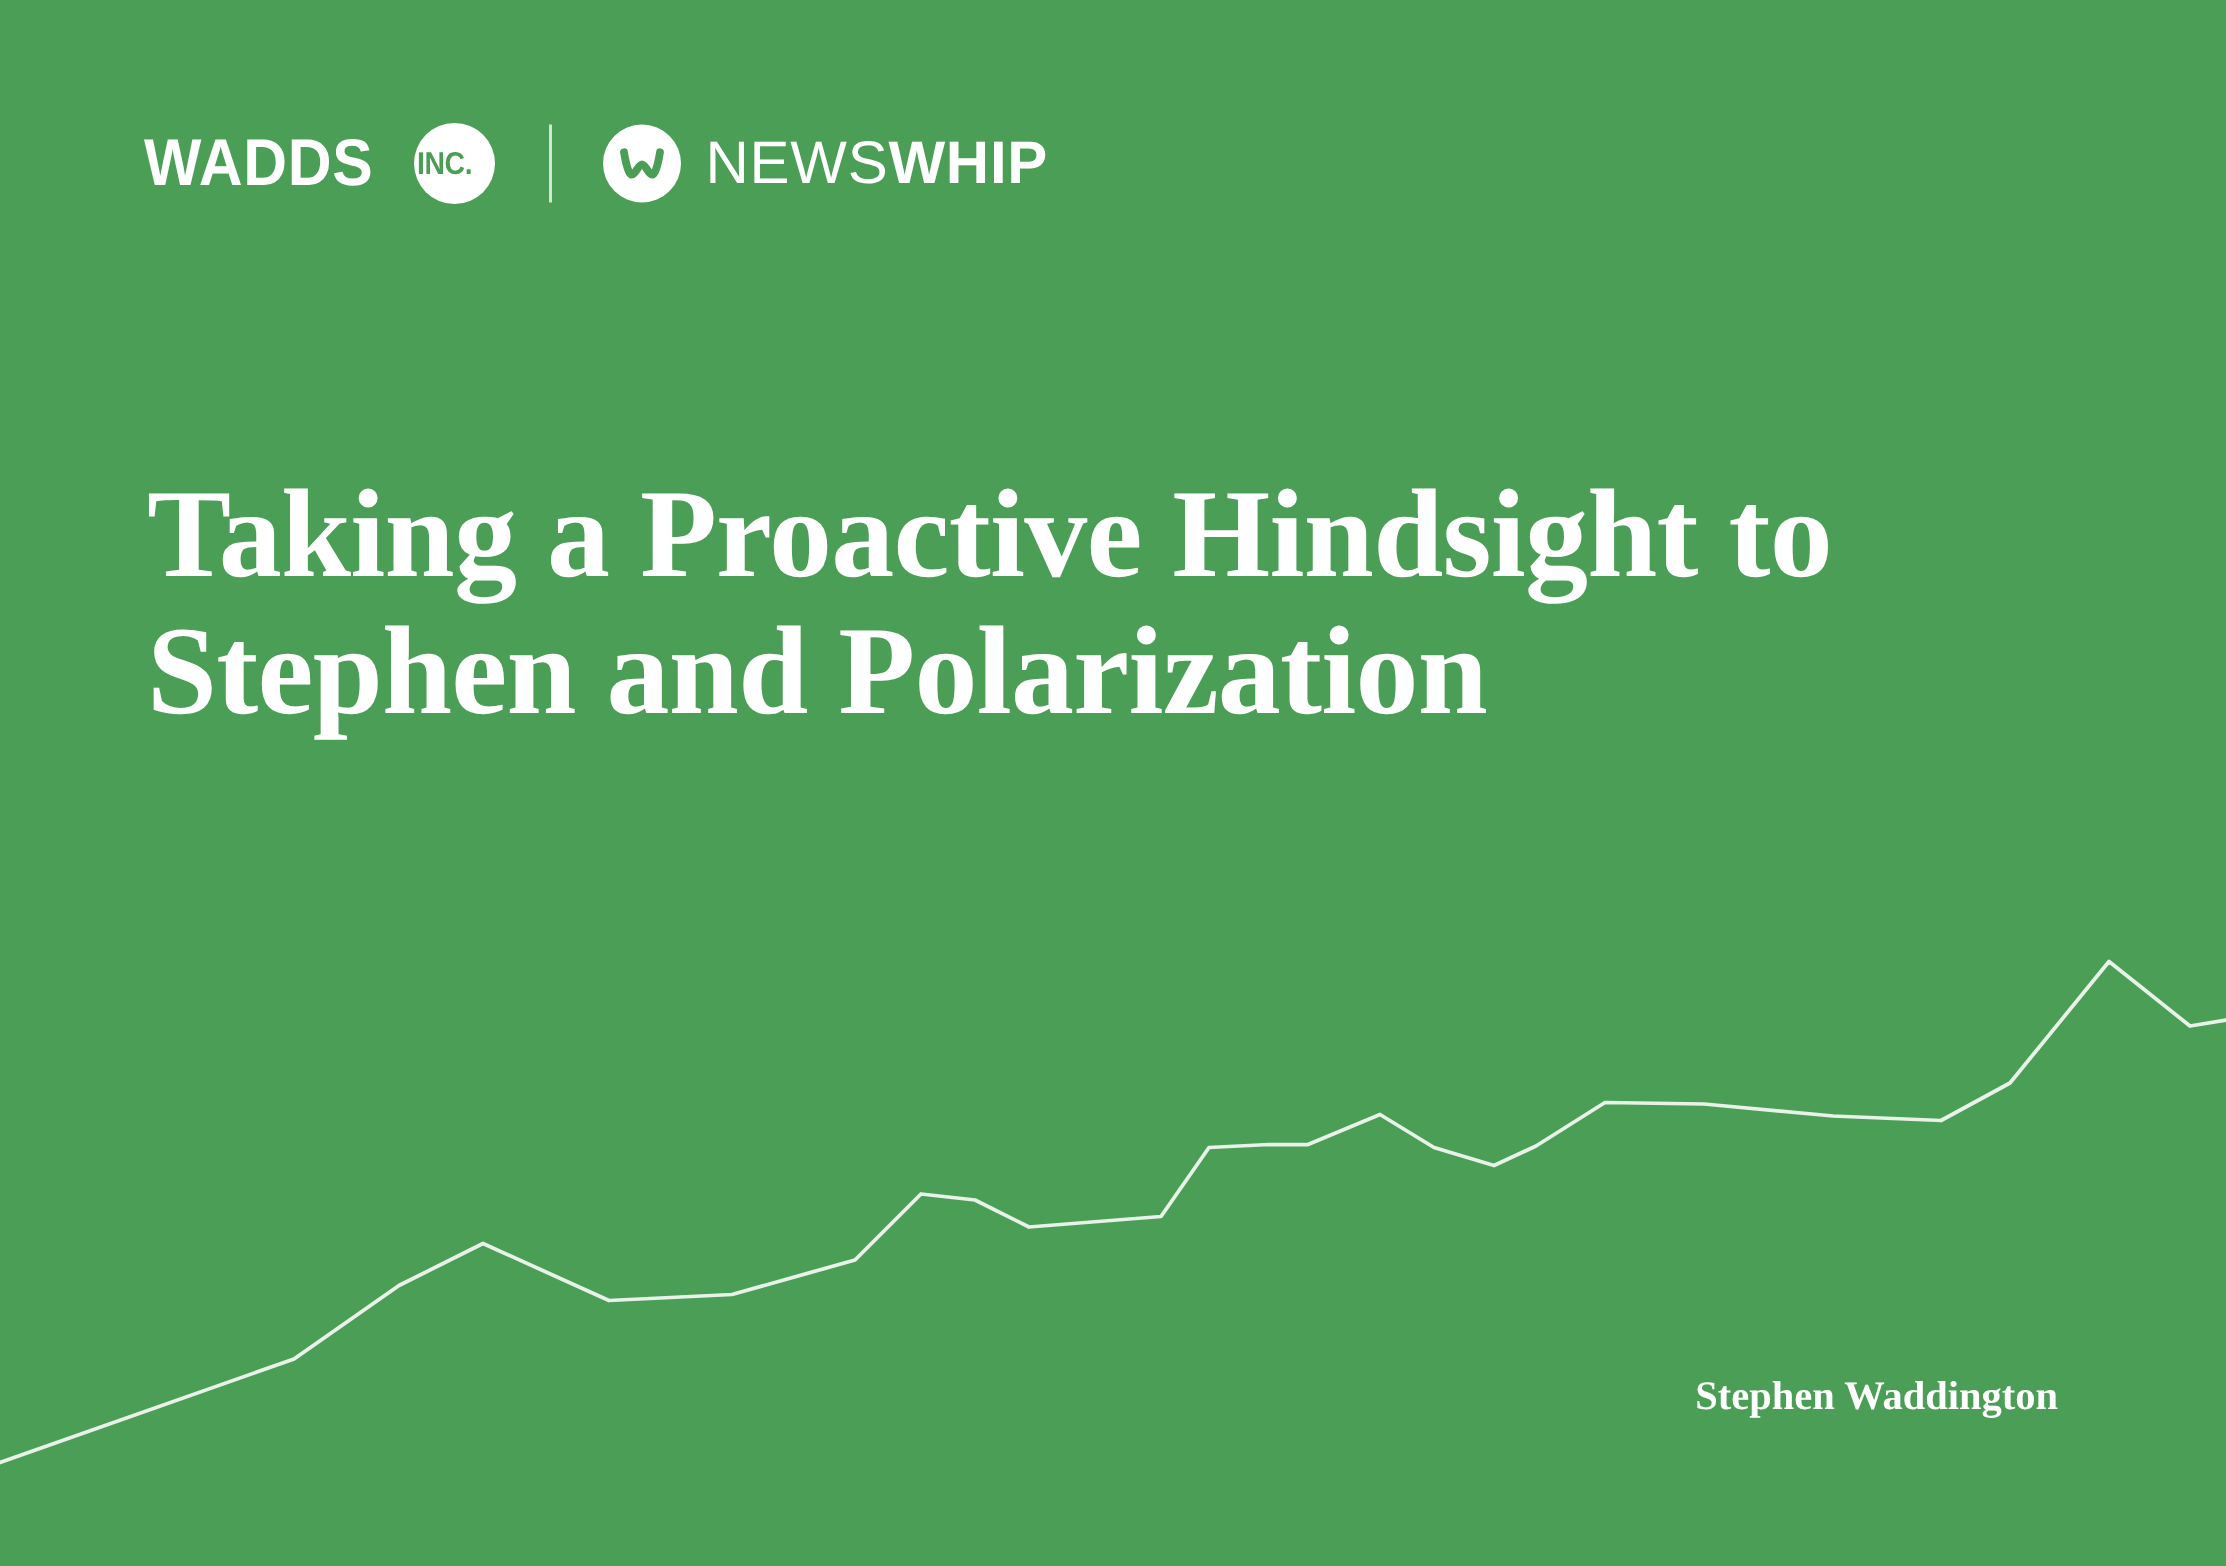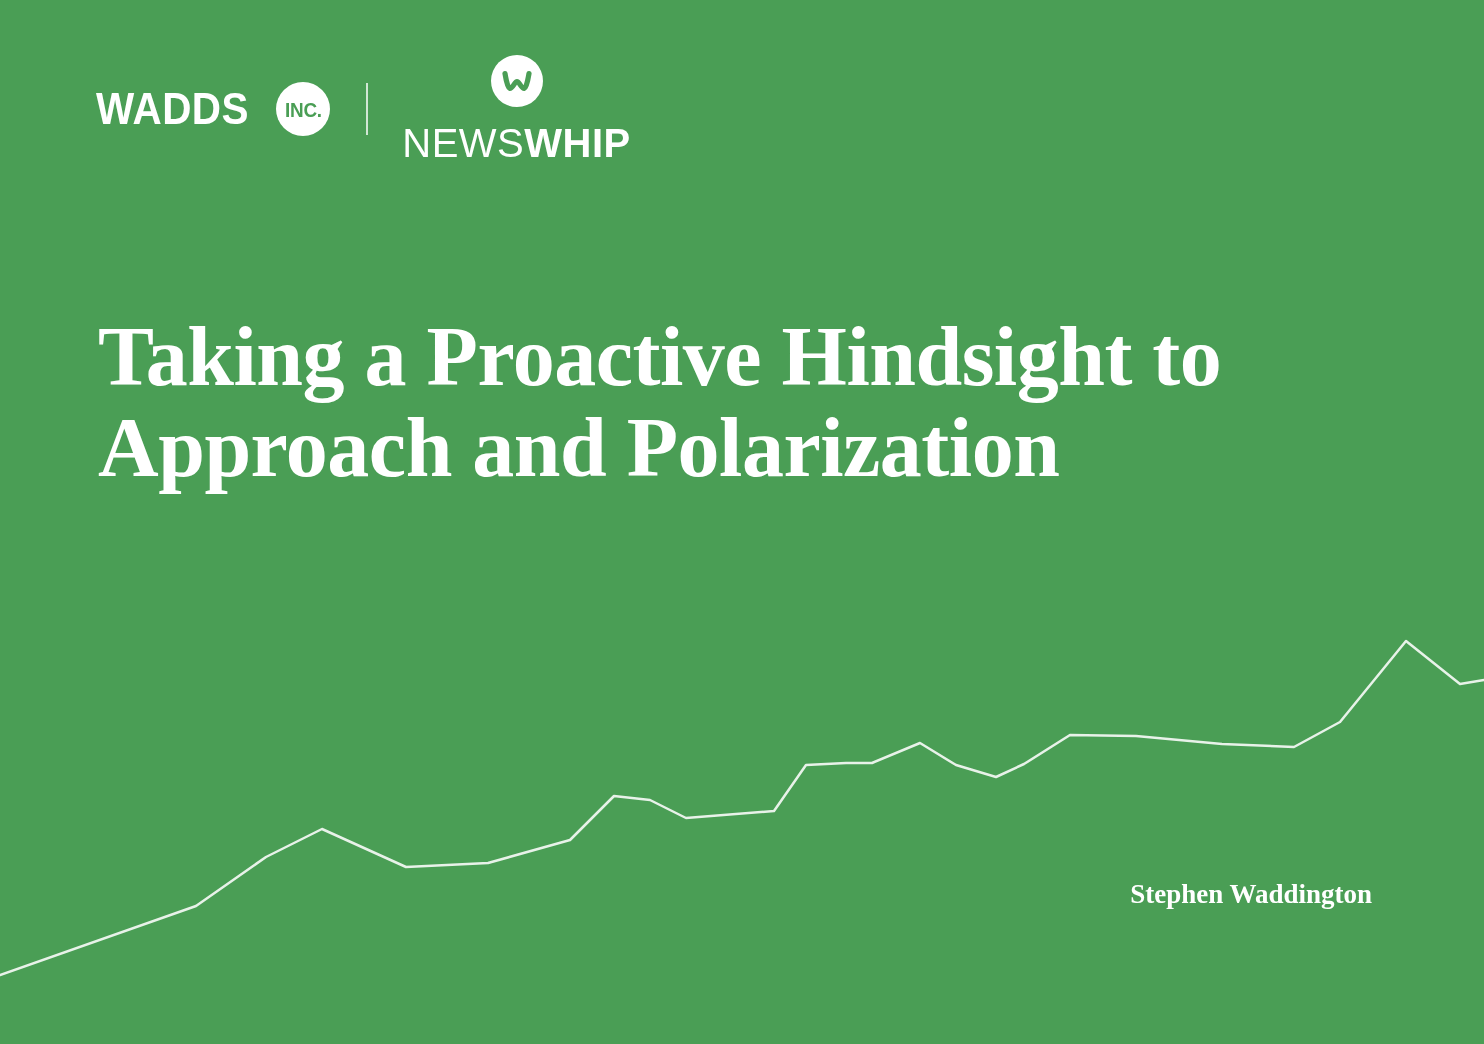--- a/index.html
+++ b/index.html
@@ -42,42 +42,40 @@
     transform-origin: left center;
     white-space: nowrap;
   }
   .inc-badge {
     width: 54px;
     height: 54px;
     border-radius: 50%;
     background: #ffffff;
     display: flex;
     align-items: center;
-    justify-content: center;
   }
   .inc-badge-text {
     font-family: "Liberation Sans", sans-serif;
     font-weight: bold;
     font-size: 21px;
     color: #4a9e55;
     letter-spacing: -0.3px;
     transform: scaleX(0.9);
     line-height: 1;
   }
   .logo-divider {
     width: 2px;
     height: 52px;
     background: rgba(255,255,255,0.75);
     margin: 0 34px 0 36px;
   }
   .newswhip-lockup {
     display: flex;
     align-items: center;
     gap: 16px;
-    flex-direction: column;
   }
   .nw-badge {
     width: 52px;
     height: 52px;
     border-radius: 50%;
     background: #ffffff;
     display: flex;
     align-items: center;
     justify-content: center;
   }
@@ -143,21 +141,21 @@
     width: 1484px;
     height: 1044px;
     z-index: 0;
     pointer-events: none;
   }
 
   
   #author-block {
     position: absolute;
     right: 112px;
-    top: 876px;
+    top: 912px;
     text-align: right;
     z-index: 3;
   }
   #author-block .author-line {
     display: block;
     font-family: "Liberation Serif", serif;
     font-weight: bold;
     font-size: 27px;
     line-height: 1.34;
     color: #ffffff;
@@ -196,21 +194,21 @@
       </span>
     </div>
 
   </div>
 
   <div id="title-block">
 
 
     <h1 id="main-title">
       <span class="line">Taking a Proactive Hindsight to</span>
-      <span class="line">Approach and Polarization</span>
+      <span class="line">Stephen and Polarization</span>
     </h1>
 
   </div>
 
   <div id="author-block">
     <span class="author-line">Stephen Waddington</span>
   </div>
 
 </div>
 

